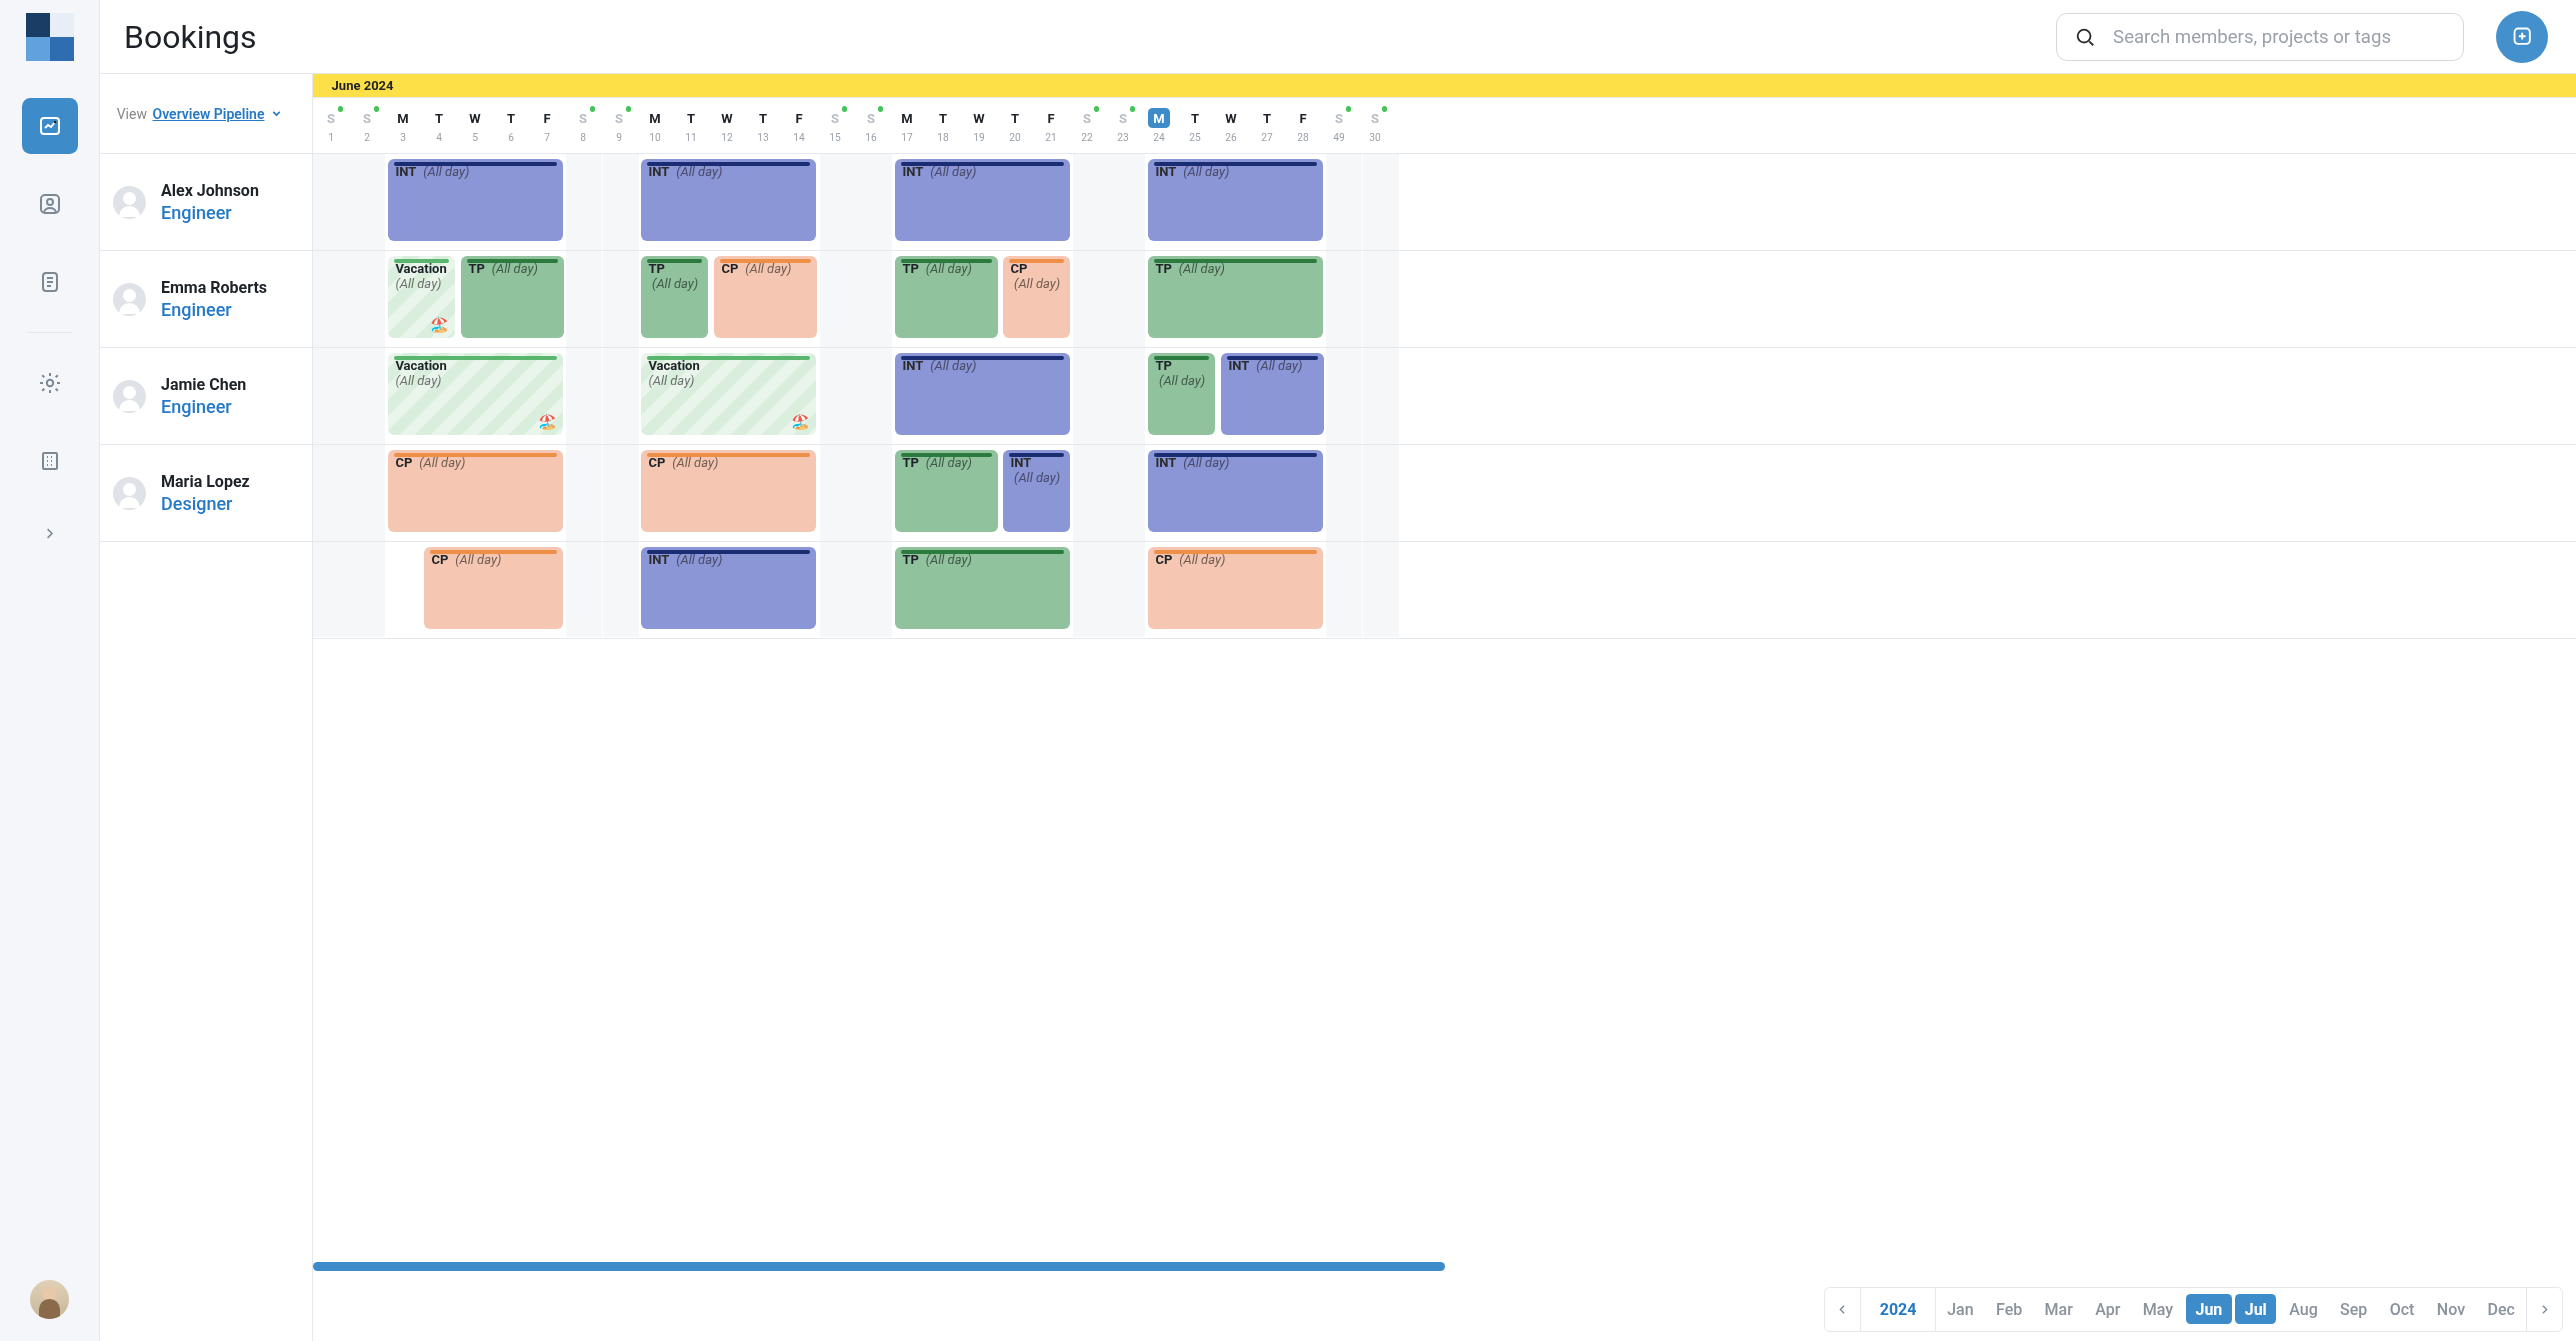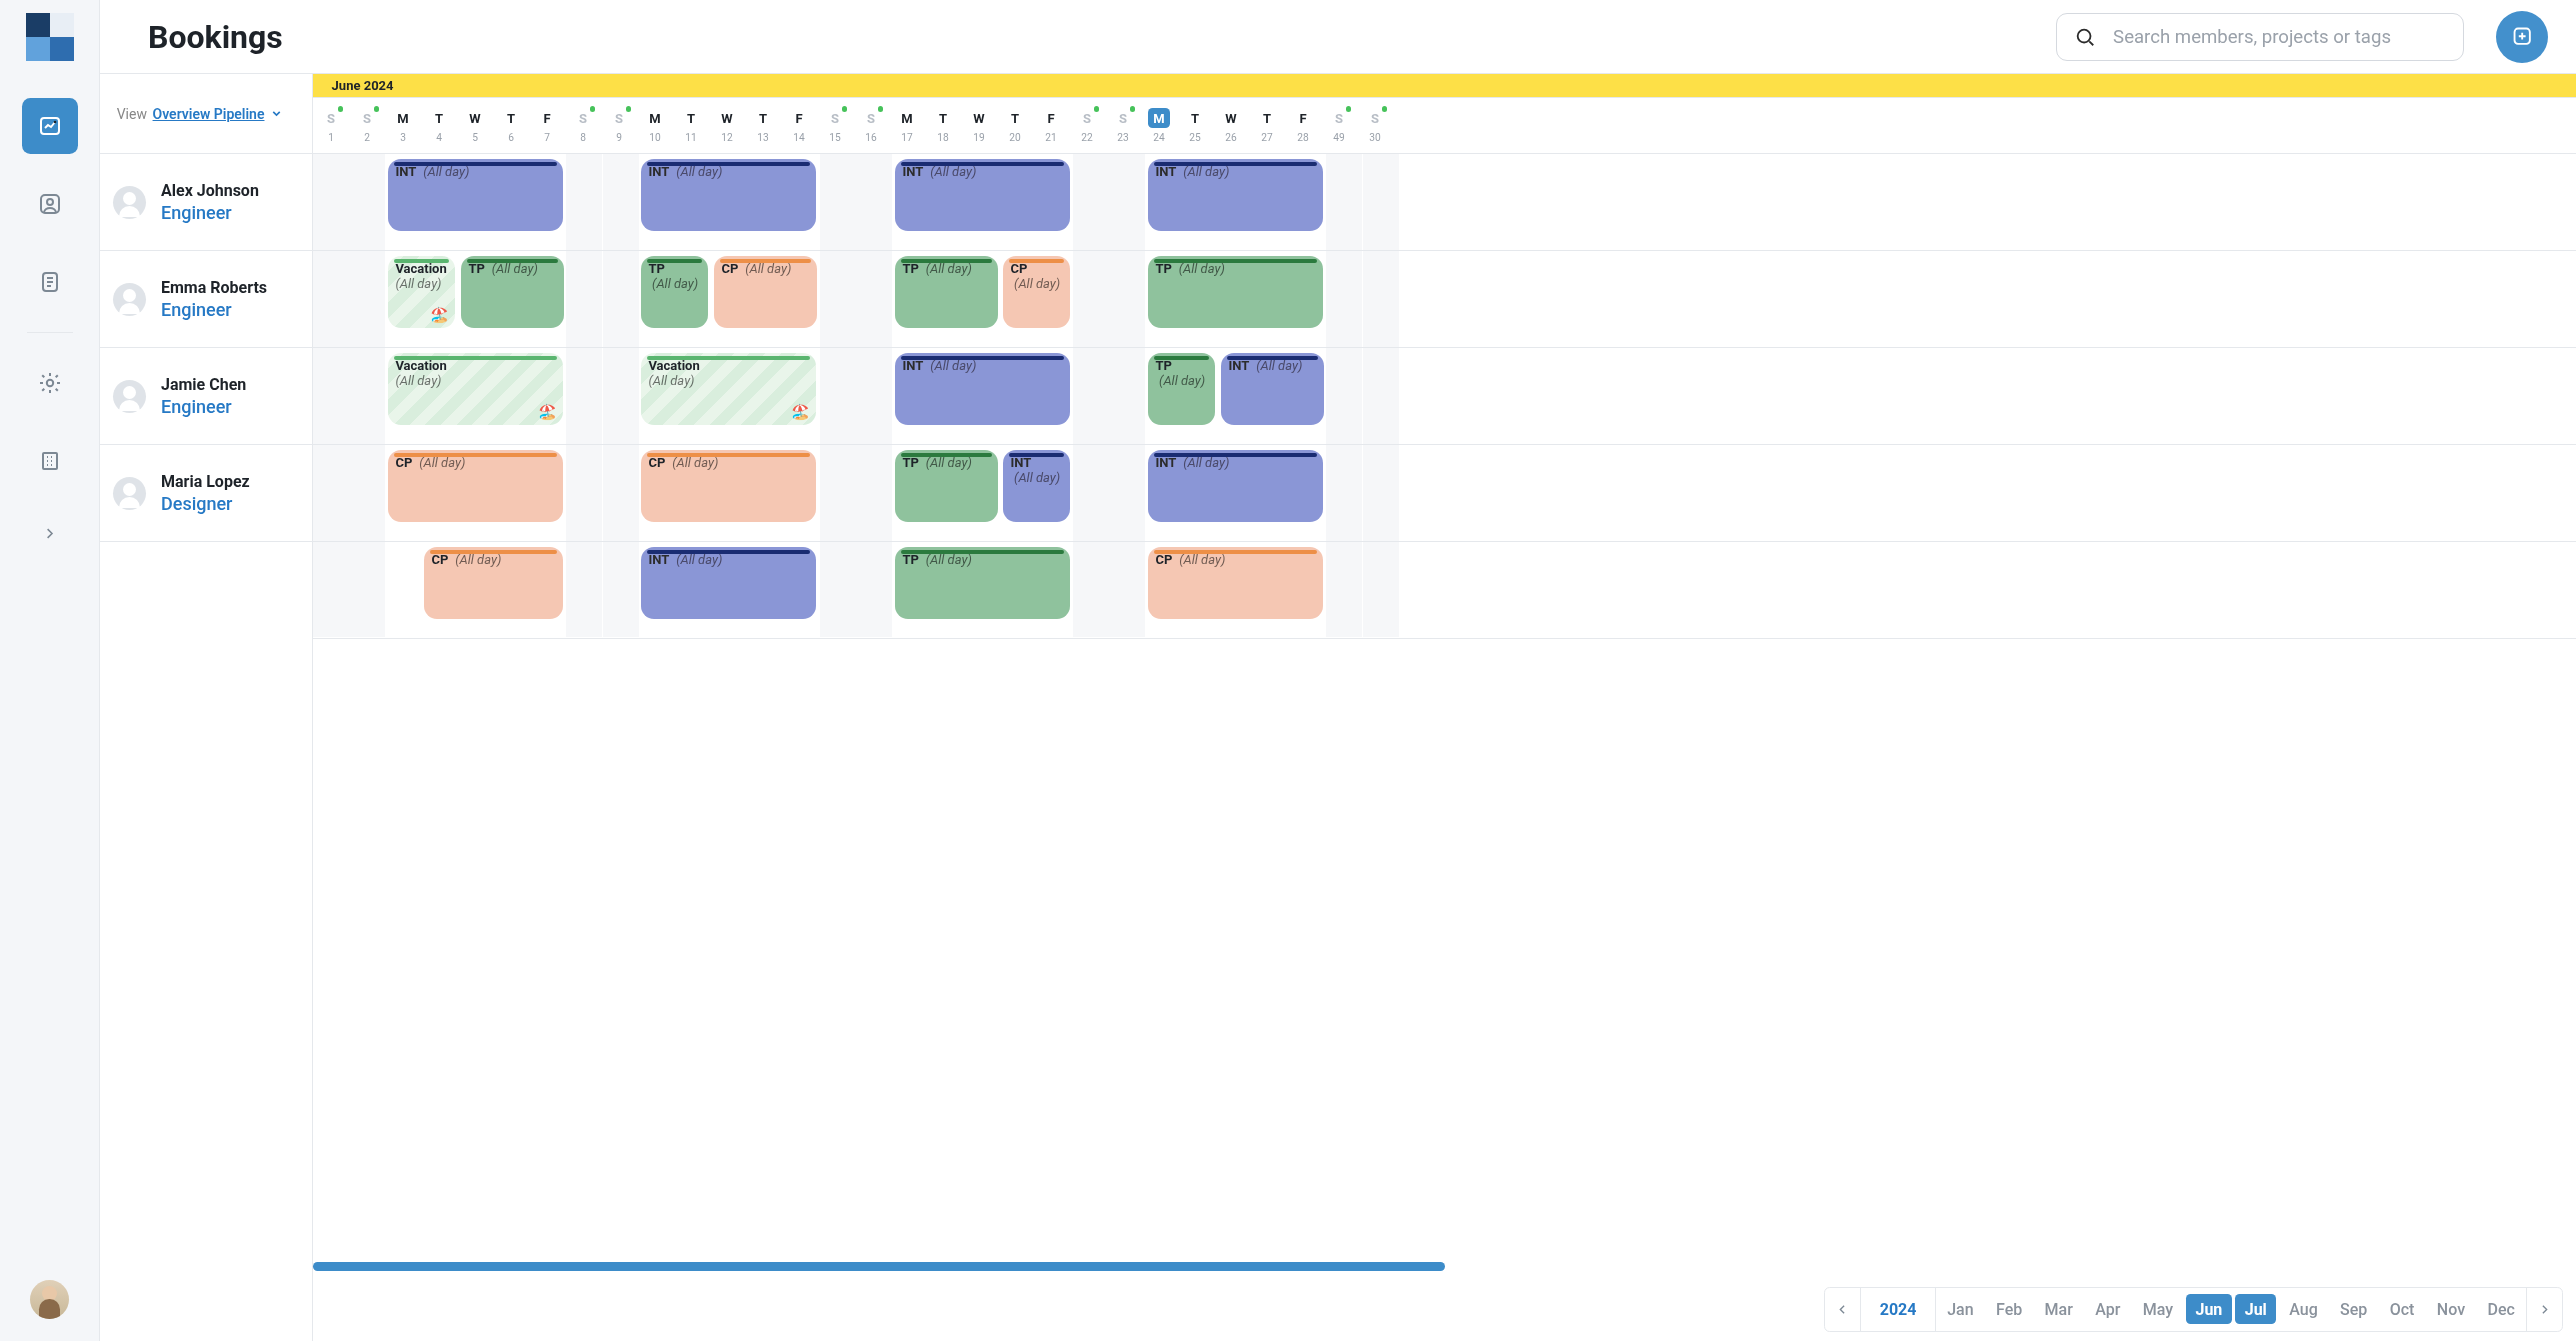--- a/index.html
+++ b/index.html
@@ -37,21 +37,21 @@
 .nav-item.active svg{stroke:#fff;}
 .divider{width:46px;height:0.9px;background:var(--border);}
 .spacer{flex:1;}
 .avatar-user{width:39px;height:39px;border-radius:50%;background:linear-gradient(#e0d0b8,#c8b898);margin-bottom:22px;position:relative;overflow:hidden;}
 .avatar-user::after{content:"";position:absolute;inset:3.7px 9.3px 0 9.3px;background:#8a6a4a;border-radius:50% 50% 0 0;top:18.6px;}
 .avatar-user::before{content:"";position:absolute;top:5.6px;left:12px;width:15px;height:15px;background:#e8c8a8;border-radius:50%;}
 .chevron{width:56px;height:46px;display:flex;align-items:center;justify-content:center;cursor:pointer;}
 
 .main{flex:1;display:flex;flex-direction:column;height:100%;min-width:0;background:#fff;}
 .topbar{height:74px;flex:none;display:flex;align-items:center;padding:0 28px 0 24px;gap:18.6px;border-bottom:0.9px solid var(--border);}
-.title{font-size:32px;font-weight:700;margin-left:24px;}
+.title{font-size:32px;font-weight:400;}
 .topbar .gap{flex:1;}
 .search{display:flex;align-items:center;gap:15px;border:0.9px solid #d5d9df;border-radius:11px;padding:9.3px 16.7px;width:408px;height:48px;}
 .search svg{width:22px;height:22px;stroke:#2b2b2b;stroke-width:2;fill:none;}
 .search input{border:0;outline:0;font-size:18.6px;flex:1;background:transparent;color:var(--text);}
 .search input::placeholder{color:#9aa1aa;}
 .add-btn{width:52px;height:52px;border-radius:50%;background:#4390cc;display:flex;align-items:center;justify-content:center;cursor:pointer;margin-left:13px;}
 .add-btn svg{width:20.4px;height:20.4px;stroke:#fff;fill:none;stroke-width:2.2;}
 
 .content{flex:1;display:flex;min-height:0;position:relative;}
 .left-col{width:213px;flex:none;border-right:0.9px solid var(--border);display:flex;flex-direction:column;}
@@ -73,21 +73,21 @@
 .day-cell .d{font-weight:700;font-size:13px;position:relative;padding:2.8px 5.6px;border-radius:4.6px;}
 .day-cell .n{font-size:10.2px;color:#9aa1aa;margin-top:3.7px;}
 .day-cell.weekend .d{color:#b8bec6;}
 .day-cell.today .d{background:#3d8cc9;color:#fff;}
 .day-cell .dot{position:absolute;top:-1.9px;right:-2.8px;width:5.6px;height:5.6px;border-radius:50%;background:#46c25a;}
 
 .rows{flex:1;position:relative;overflow:hidden;}
 .cal-row{height:97px;border-bottom:0.9px solid var(--border);position:relative;}
 .weekend-bg{position:absolute;top:0;bottom:0;background:#f6f7f9;}
 
-.block{position:absolute;top:4.6px;bottom:19px;border-radius:13px;padding:5.6px 7.4px 3.7px 7.4px;overflow:hidden;font-size:13px;}
+.block{position:absolute;top:4.6px;bottom:9px;border-radius:6px;padding:5.6px 7.4px 3.7px 7.4px;overflow:hidden;font-size:13px;}
 .block .bar{position:absolute;top:3.7px;left:5.6px;right:5.6px;height:3.7px;border-radius:1.9px;}
 .block .t1{font-weight:700;margin-top:4.6px;display:inline;}
 .block .t2{font-style:italic;color:rgba(0,0,0,0.55);display:inline;margin-left:3.7px;}
 .block.int{background:#8a96d6;}
 .block.int .bar{background:#1a2c72;}
 .block.int .t1{color:#2c2c2c;}
 .block.int .t2{color:#4a4a6a;}
 .block.tp{background:#8fc29d;}
 .block.tp .bar{background:#2b7a3e;}
 .block.cp{background:#f5c7b3;}

